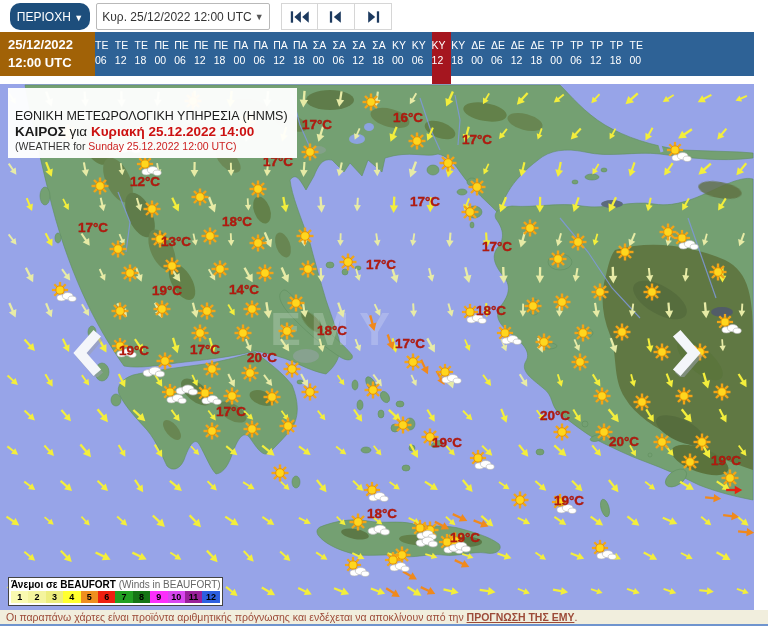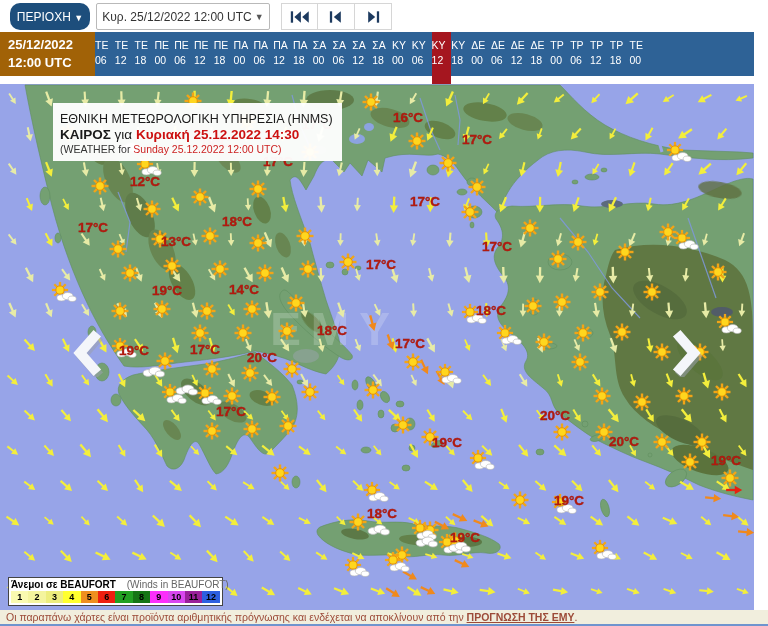--- a/index.html
+++ b/index.html
@@ -23,39 +23,39 @@
   .tl-current{width:95px;height:44px;background:#a16207;color:#fff;font-weight:bold;
     font-size:13px;padding:4px 0 0 8px;line-height:18px;}
   .tl-cols{display:flex;}
   .tl-col{width:19.8px;height:52px;color:#fff;font-size:10.5px;text-align:left;
     padding-top:6px;cursor:pointer;}
   .tl-col div{line-height:15px;}
   .tl-col.sel{background:#a5161f;}
   
   .map{position:absolute;left:0;top:84px;width:754px;height:526px;overflow:hidden;}
   .map svg.base{position:absolute;left:0;top:0;}
-  .title-box{position:absolute;left:8px;top:19px;background:rgba(255,255,255,0.96);
-    padding:9px 9px 4px 7px;line-height:15px;white-space:nowrap;margin-left:45px;}
+  .title-box{position:absolute;left:8px;top:4px;background:rgba(255,255,255,0.96);
+    padding:21px 9px 4px 7px;line-height:15px;white-space:nowrap;}
   .tb1{font-size:12.5px;color:#1a1a1a;}
   .tb2{font-size:13.5px;color:#1a1a1a;}
   .tb2 .b{font-weight:bold;}
   .tb2 .hl{font-weight:bold;color:#cc1111;}
   .tb3{font-size:10.5px;color:#333;}
   .tb3 .hl{color:#cc2222;}
   
   .chev{position:absolute;top:245px;width:36px;height:48px;background:none;border:none;
     padding:0;cursor:pointer;}
   .chev.left{left:68px;}
   .chev.right{left:670px;}
   
   .legend{position:absolute;left:8px;top:493px;width:215px;background:#fff;
     border:1px solid #444;padding:1px 2px 2px 2px;}
   .lg-row1{font-size:10px;line-height:11px;white-space:nowrap;}
   .lg-row1 .gr{font-weight:bold;color:#000;}
-  .lg-row1 .en{color:#666;margin-left:8px;}
+  .lg-row1 .en{color:#666;}
   .lg-scale{display:flex;margin-top:1px;}
   .lg-cell{width:17.4px;height:12px;font-size:9px;font-weight:bold;color:#000;
     text-align:center;line-height:12px;}
   
   .footer{position:absolute;left:0;top:610px;width:768px;height:32px;background:#f1eedd;
     font-size:10.5px;color:#9c4a38;line-height:14px;padding-left:6px;white-space:nowrap;}
   .footer a{color:#9c4a38;font-weight:bold;text-decoration:underline;cursor:pointer;}
   .bottom-strip{position:absolute;left:0;top:624px;width:768px;height:2px;background:#6f94ce;}
 </style>
 </head>
@@ -2884,21 +2884,21 @@
           <text x="447" y="447" text-anchor="middle" font-size="13.5" font-weight="bold" fill="#b2190e" stroke="#8f1008" stroke-width="0.35" paint-order="stroke" font-family="&quot;Liberation Sans&quot;,&quot;DejaVu Sans&quot;,sans-serif">19°C</text>
           <text x="726" y="465" text-anchor="middle" font-size="13.5" font-weight="bold" fill="#b2190e" stroke="#8f1008" stroke-width="0.35" paint-order="stroke" font-family="&quot;Liberation Sans&quot;,&quot;DejaVu Sans&quot;,sans-serif">19°C</text>
           <text x="569" y="505" text-anchor="middle" font-size="13.5" font-weight="bold" fill="#b2190e" stroke="#8f1008" stroke-width="0.35" paint-order="stroke" font-family="&quot;Liberation Sans&quot;,&quot;DejaVu Sans&quot;,sans-serif">19°C</text>
           <text x="382" y="518" text-anchor="middle" font-size="13.5" font-weight="bold" fill="#b2190e" stroke="#8f1008" stroke-width="0.35" paint-order="stroke" font-family="&quot;Liberation Sans&quot;,&quot;DejaVu Sans&quot;,sans-serif">18°C</text>
           <text x="465" y="542" text-anchor="middle" font-size="13.5" font-weight="bold" fill="#b2190e" stroke="#8f1008" stroke-width="0.35" paint-order="stroke" font-family="&quot;Liberation Sans&quot;,&quot;DejaVu Sans&quot;,sans-serif">19°C</text>
         </g>
     </svg>
 
     <div class="title-box">
       <div class="tb1">ΕΘΝΙΚΗ ΜΕΤΕΩΡΟΛΟΓΙΚΗ ΥΠΗΡΕΣΙΑ (HNMS)</div>
-      <div class="tb2"><span class="b">ΚΑΙΡΟΣ</span><span> για </span><span class="hl">Κυριακή 25.12.2022 14:30</span></div>
+      <div class="tb2"><span class="b">ΚΑΙΡΟΣ</span><span> για </span><span class="hl">Κυριακή 25.12.2022 14:00</span></div>
       <div class="tb3"><span>(WEATHER for </span><span class="hl">Sunday 25.12.2022 12:00 UTC)</span></div>
     </div>
 
     <button class="chev left">
       <svg width="36" height="48" viewBox="0 0 36 48">
         <polyline points="26,8 12,24 26,40" fill="none" stroke="#9aa0ad" stroke-width="10" stroke-linecap="square" transform="translate(2,3)" opacity="0.55"></polyline>
         <polyline points="26,8 12,24 26,40" fill="none" stroke="#f4f6fa" stroke-width="10" stroke-linecap="square"></polyline>
       </svg>
     </button>
     <button class="chev right">

